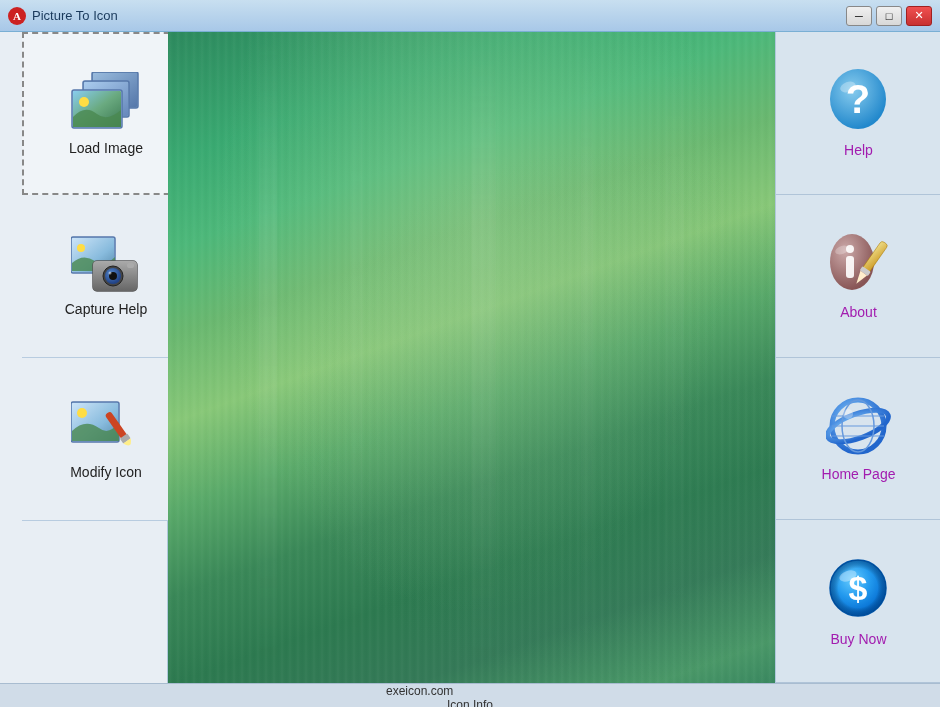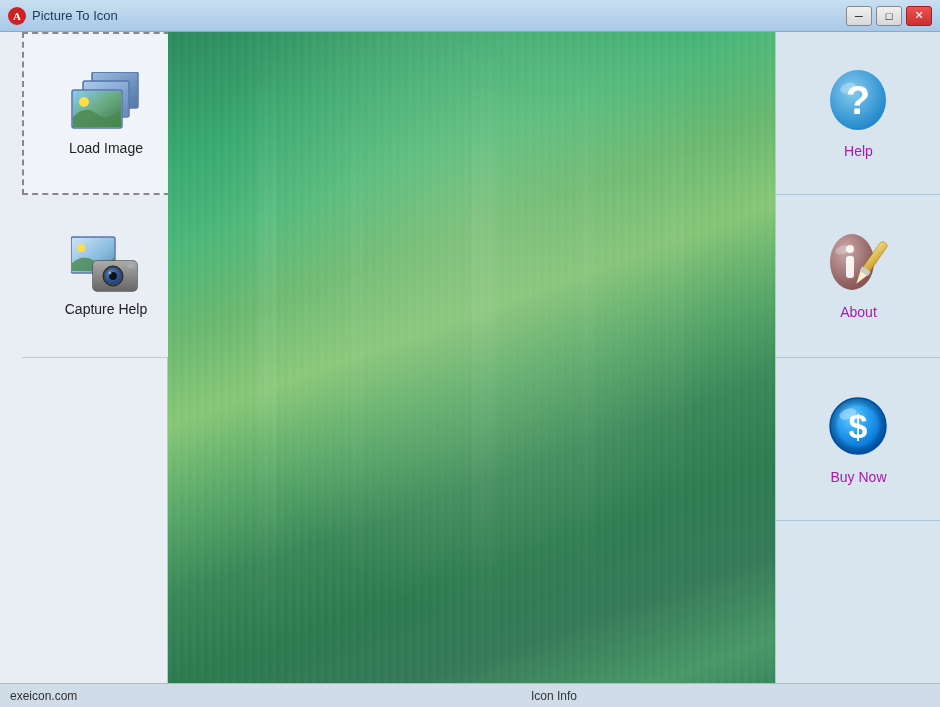--- a/index.html
+++ b/index.html
@@ -174,20 +174,21 @@
     }
 
     
     .status-bar {
       height: 24px;
       background: #d0dce8;
       border-top: 1px solid #a8bcd0;
       display: flex;
       align-items: center;
       padding: 0 10px;
+      flex-direction: column;
     }
 
     .status-left {
       width: 168px;
       font-size: 12px;
       color: #333;
     }
 
     .status-center {
       flex: 1;
@@ -287,20 +288,46 @@
           </linearGradient>
           <radialGradient id="gradLens" cx="40%" cy="35%" r="60%">
             <stop offset="0%" stop-color="#5588cc"></stop>
             <stop offset="100%" stop-color="#224488"></stop>
           </radialGradient>
         </defs>
       </svg>
       <span class="tool-btn-label">Capture Help</span>
     </button>
 
+    <button class="tool-btn">
+      <svg width="70" height="58" viewBox="0 0 70 58">
+
+        <rect x="0" y="4" width="48" height="40" rx="2" fill="#aaccee" stroke="#5577aa" stroke-width="1.5"></rect>
+        <rect x="1" y="5" width="46" height="38" rx="1" fill="url(#gradM1)"></rect>
+        <circle cx="11" cy="15" r="5" fill="#ffdd44"></circle>
+        <path d="M1 33 Q14 20 28 30 Q38 38 48 24 L48 43 L1 43 Z" fill="#4a8850" opacity="0.8"></path>
+
+        <g transform="rotate(-35, 50, 30)">
+
+          <rect x="44" y="10" width="7" height="32" rx="3" fill="#cc4422"></rect>
+
+          <rect x="43" y="38" width="9" height="6" rx="1" fill="#aaaaaa"></rect>
+
+          <path d="M43 44 Q47.5 54 52 44 Z" fill="#ffee88"></path>
+        </g>
+        <defs>
+          <linearGradient id="gradM1" x1="0" y1="0" x2="1" y2="1">
+            <stop offset="0%" stop-color="#cce4f8"></stop>
+            <stop offset="60%" stop-color="#88bbdd"></stop>
+            <stop offset="100%" stop-color="#5588aa"></stop>
+          </linearGradient>
+        </defs>
+      </svg>
+      <span class="tool-btn-label">Modify Icon</span>
+    </button>
 
 
   </div>
 
   <div class="canvas-area">
 
     <svg width="100%" height="100%" style="position:absolute;top:0;left:0;opacity:0.4">
       <defs>
         <linearGradient id="streak1" x1="0" y1="0" x2="0" y2="1">
           <stop offset="0%" stop-color="rgba(255,255,255,0.0)"></stop>
@@ -359,20 +386,43 @@
         </g>
 
         <circle cx="26" cy="17" r="4" fill="white" opacity="0.9"></circle>
         <rect x="22" y="24" width="8" height="22" rx="3" fill="white" opacity="0.9"></rect>
 
         <ellipse cx="18" cy="18" rx="7" ry="4" fill="rgba(255,255,255,0.25)" transform="rotate(-20,18,18)"></ellipse>
       </svg>
       <span class="action-btn-label">About</span>
     </button>
 
+    <button class="action-btn">
+      <svg width="65" height="62" viewBox="0 0 65 62">
+        <defs>
+          <radialGradient id="gradIE" cx="40%" cy="35%" r="65%">
+            <stop offset="0%" stop-color="#88ccff"></stop>
+            <stop offset="100%" stop-color="#2266cc"></stop>
+          </radialGradient>
+        </defs>
+
+        <circle cx="32" cy="32" r="26" fill="none" stroke="url(#gradIE)" stroke-width="5"></circle>
+
+        <ellipse cx="32" cy="32" rx="32" ry="12" fill="none" stroke="url(#gradIE)" stroke-width="5" transform="rotate(-20,32,32)"></ellipse>
+
+        <ellipse cx="32" cy="32" rx="16" ry="26" fill="none" stroke="#6699dd" stroke-width="1.5"></ellipse>
+
+        <line x1="6" y1="22" x2="58" y2="22" stroke="#6699dd" stroke-width="1"></line>
+        <line x1="6" y1="32" x2="58" y2="32" stroke="#6699dd" stroke-width="1"></line>
+        <line x1="6" y1="42" x2="58" y2="42" stroke="#6699dd" stroke-width="1"></line>
+
+        <circle cx="22" cy="20" r="5" fill="rgba(255,255,255,0.3)"></circle>
+      </svg>
+      <span class="action-btn-label">Home Page</span>
+    </button>
 
     <button class="action-btn">
       <svg width="65" height="65" viewBox="0 0 65 65">
         <defs>
           <radialGradient id="gradCoin" cx="40%" cy="35%" r="65%">
             <stop offset="0%" stop-color="#66ccff"></stop>
             <stop offset="50%" stop-color="#2299ee"></stop>
             <stop offset="100%" stop-color="#0066cc"></stop>
           </radialGradient>
           <radialGradient id="gradCoinEdge" cx="50%" cy="50%" r="50%">

